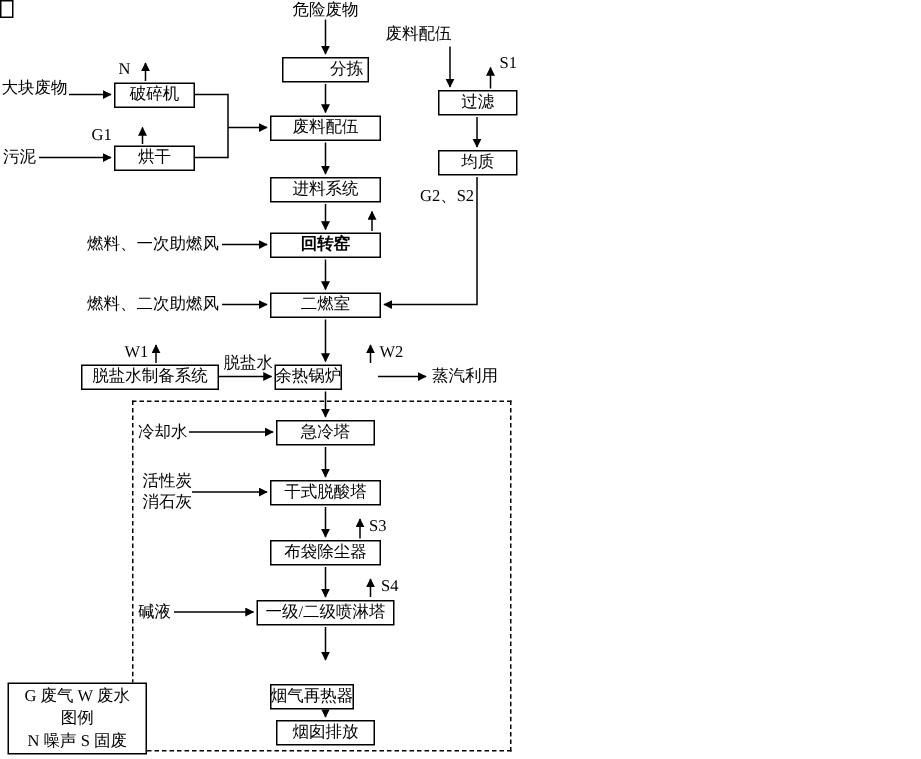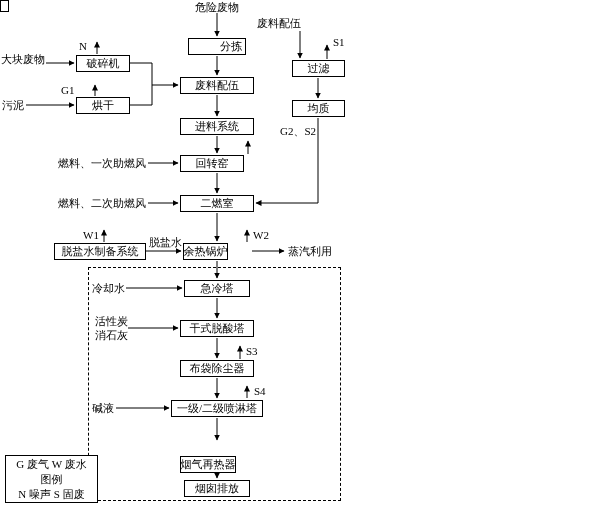--- a/index.html
+++ b/index.html
@@ -107,21 +107,21 @@
       <line x1="104" y1="242" x2="104" y2="230" marker-end="url(#ah)"></line>
       <line x1="247" y1="242" x2="247" y2="230" marker-end="url(#ah)"></line>
       <line x1="240" y1="359" x2="240" y2="346" marker-end="url(#ah)"></line>
       <line x1="247" y1="398" x2="247" y2="386" marker-end="url(#ah)"></line>
     </g>
   </svg>
 
   <div class="box" style="left:188px;top:38px;width:58px;height:17px;padding-left:28px;">分拣</div>
   <div class="box" style="left:180px;top:77px;width:74px;height:17px;">废料配伍</div>
   <div class="box" style="left:180px;top:118px;width:74px;height:17px;">进料系统</div>
-  <div class="box" style="left:180px;top:155px;width:64px;height:17px;">回转窑</div>
+  <div class="box" style="left:180px;top:155px;width:74px;height:17px;font-weight:bold;">回转窑</div>
   <div class="box" style="left:180px;top:195px;width:74px;height:17px;">二燃室</div>
   <div class="box" style="left:183px;top:243px;width:45px;height:17px;">余热锅炉</div>
   <div class="box" style="left:184px;top:280px;width:66px;height:17px;">急冷塔</div>
   <div class="box" style="left:180px;top:320px;width:74px;height:17px;">干式脱酸塔</div>
   <div class="box" style="left:180px;top:360px;width:74px;height:17px;">布袋除尘器</div>
   <div class="box" style="left:171px;top:400px;width:92px;height:17px;">一级/二级喷淋塔</div>
   <div class="box" style="left:180px;top:456px;width:56px;height:17px;">烟气再热器</div>
   <div class="box" style="left:184px;top:480px;width:66px;height:17px;">烟囱排放</div>
 
   <div class="box" style="left:76px;top:55px;width:54px;height:17px;">破碎机</div>

